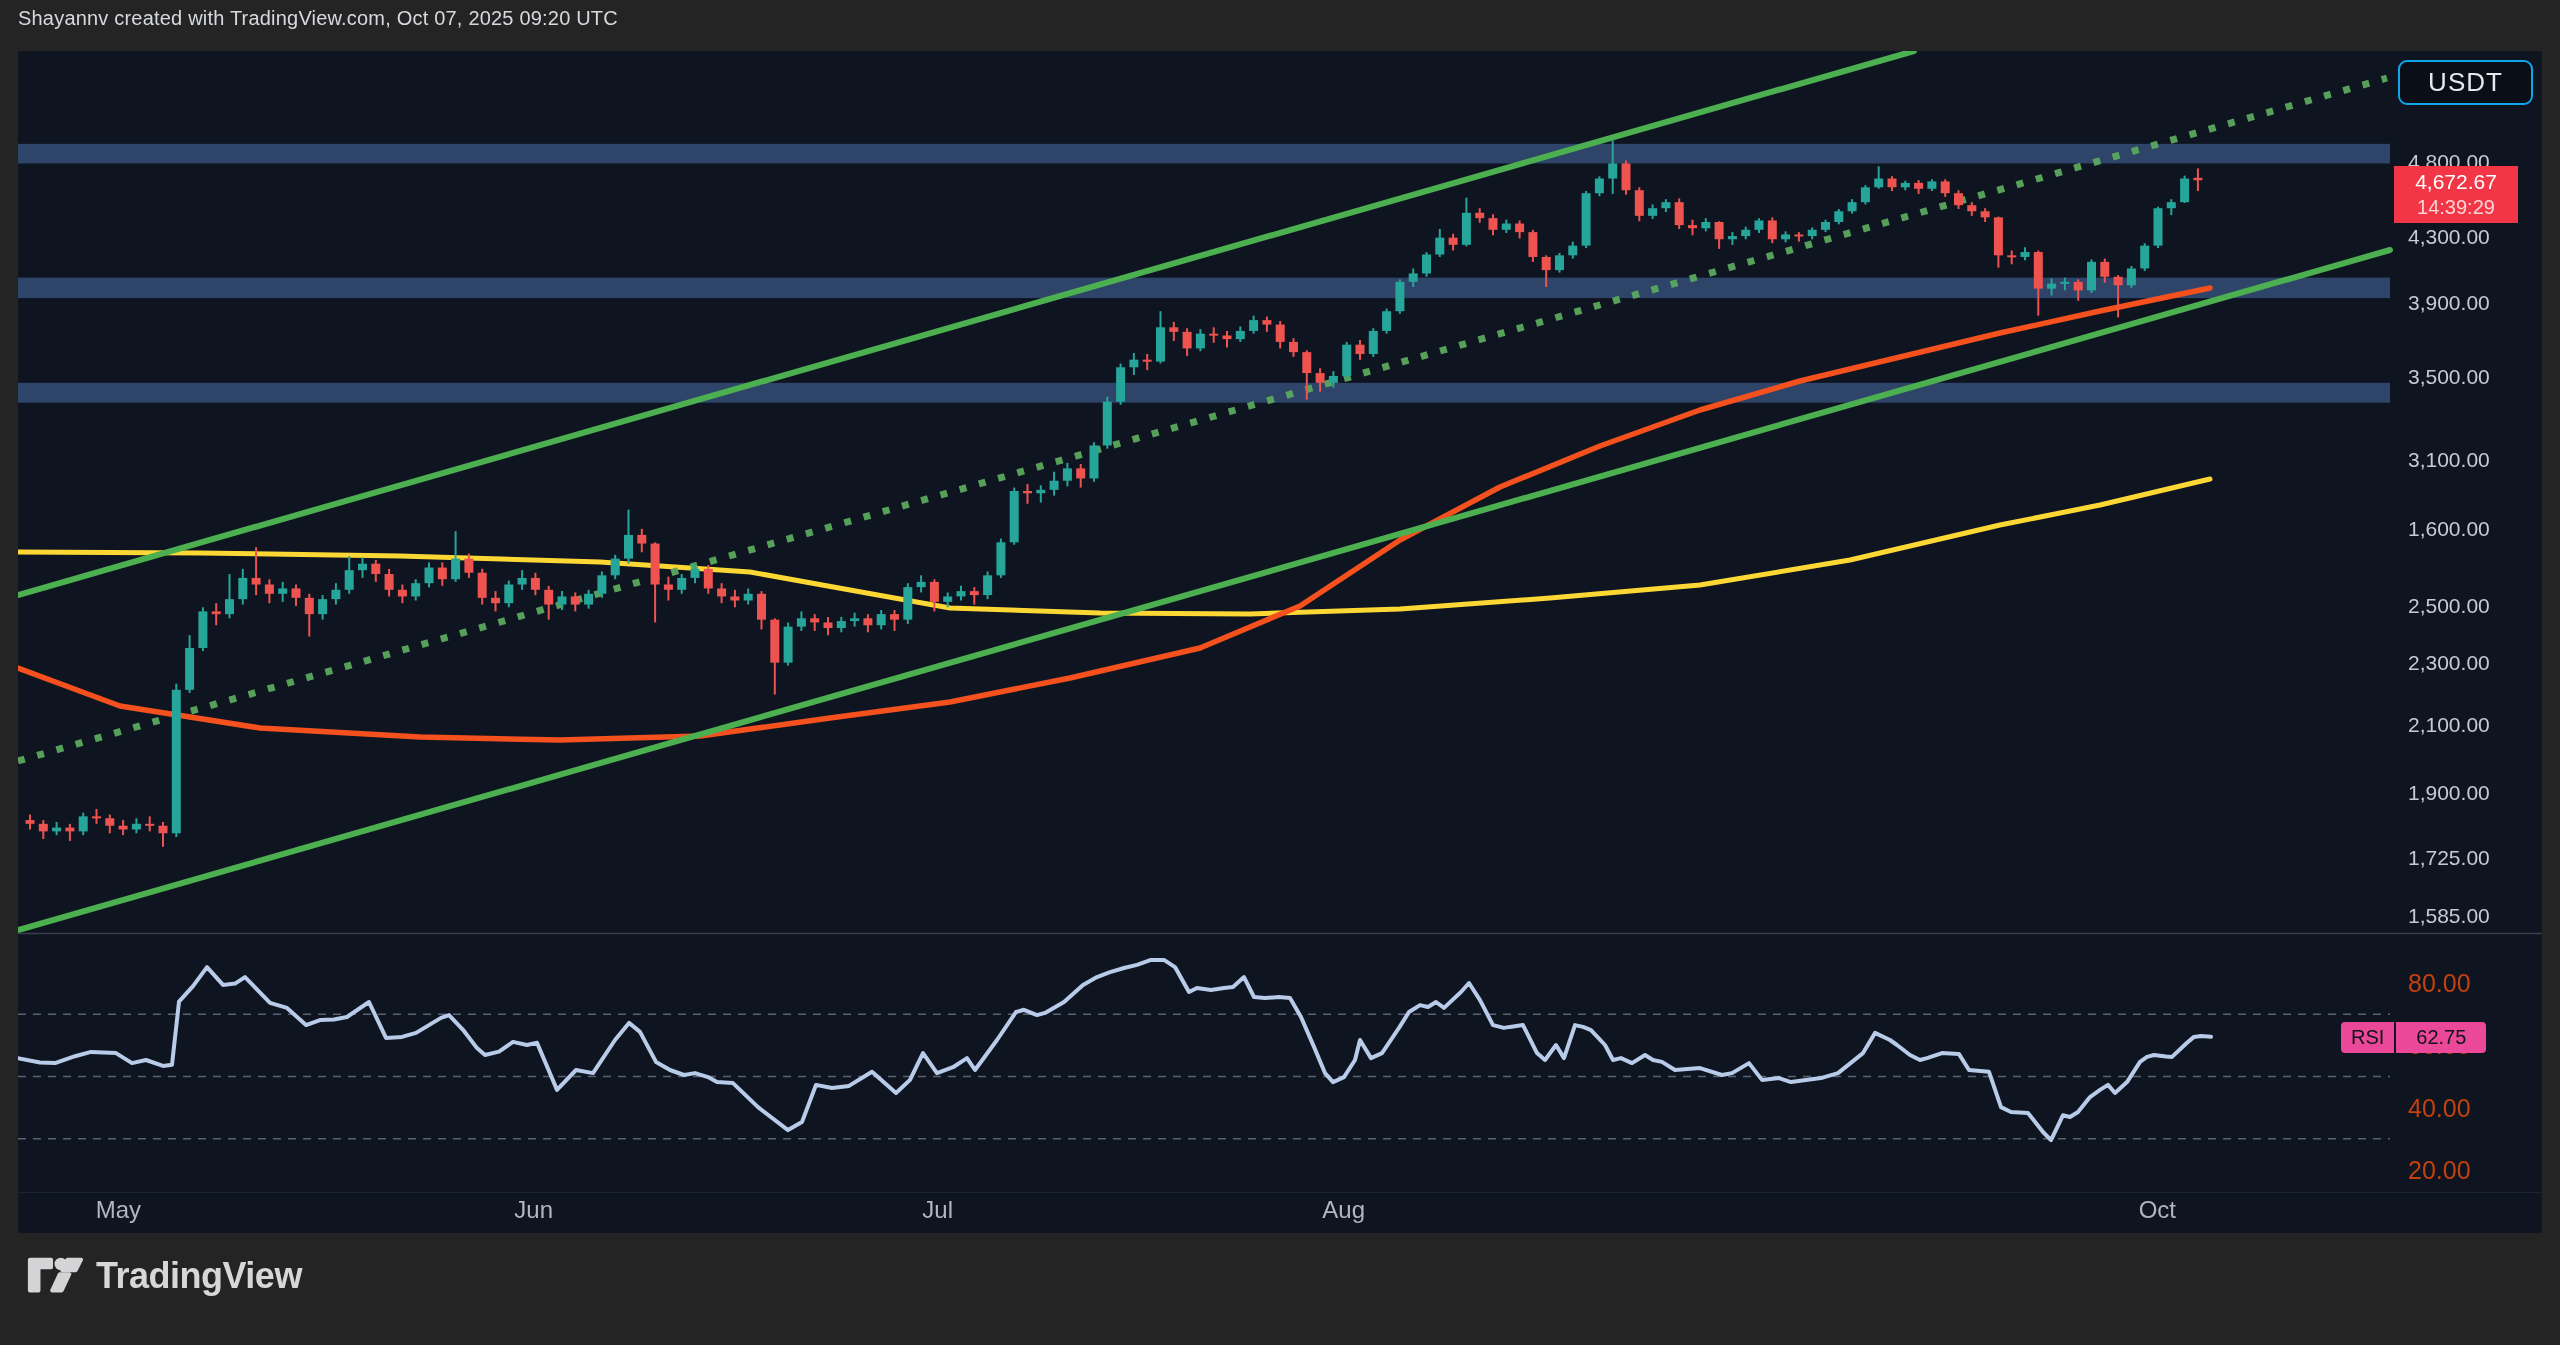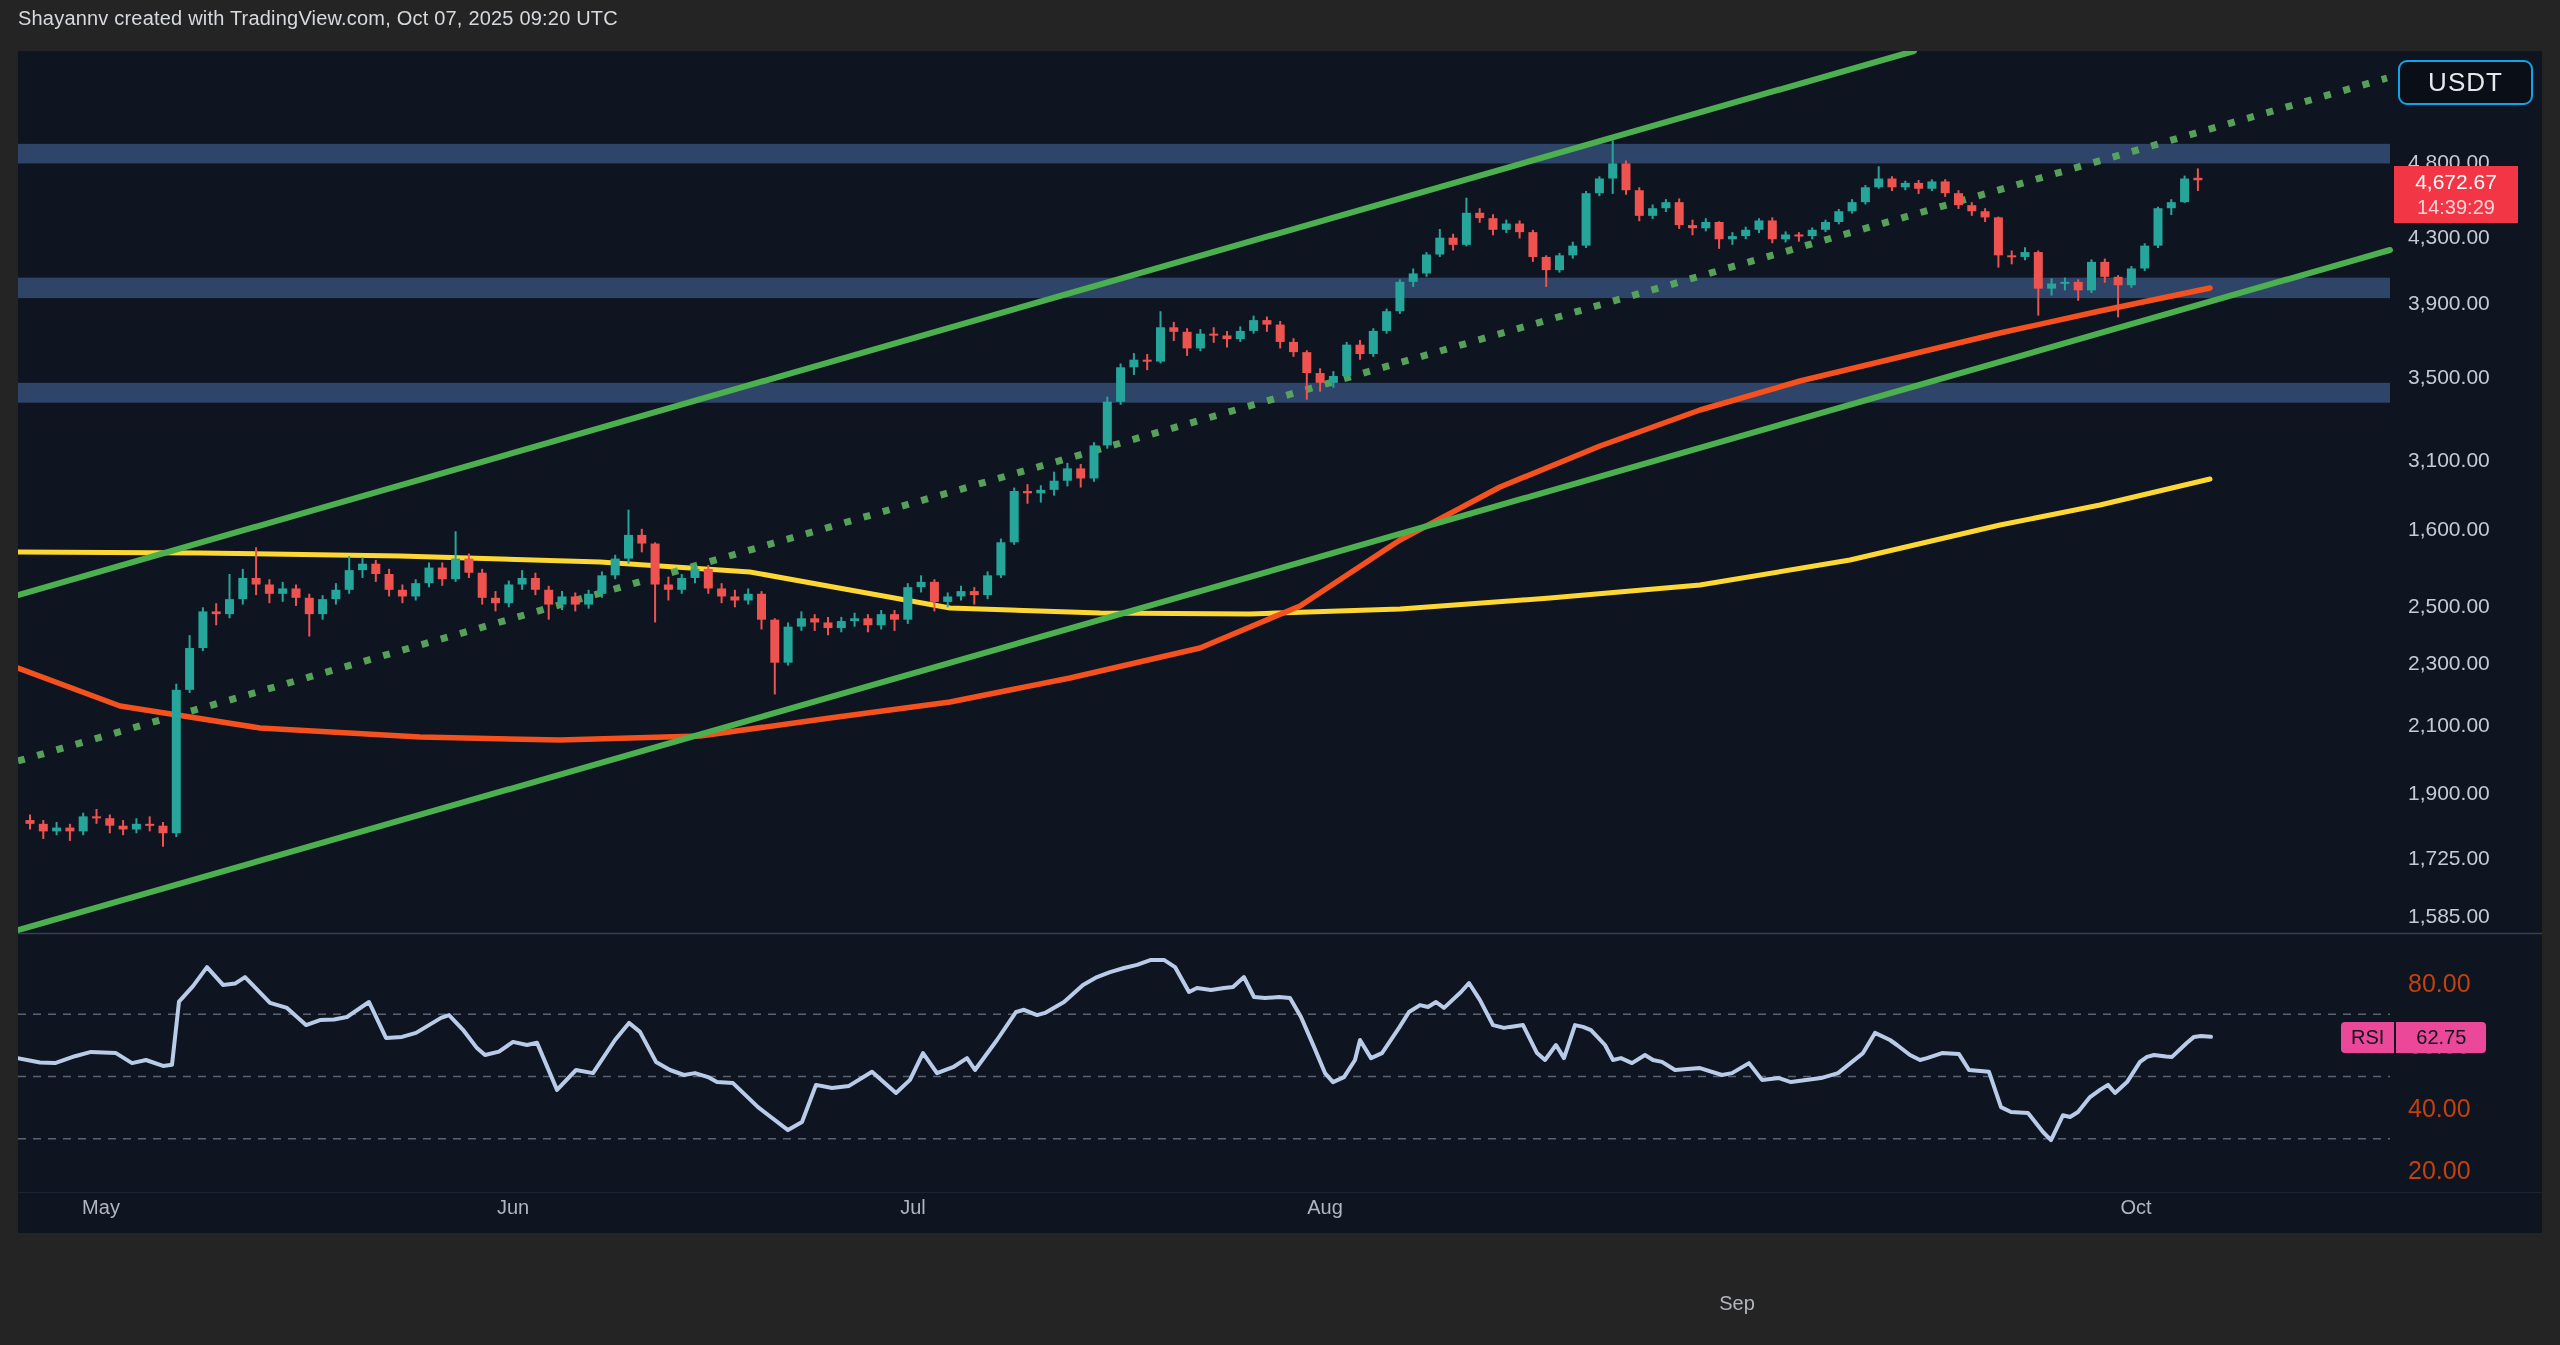--- a/index.html
+++ b/index.html
@@ -6,22 +6,22 @@
   .stage{position:relative;width:2560px;height:1345px;background:#242424;overflow:hidden;
          font-family:"Liberation Sans",sans-serif;}
   .header{position:absolute;left:0;top:0;width:2560px;height:51px;background:#242424;}
   .header span{position:absolute;left:18px;top:7px;font-size:20px;color:#d6d9de;letter-spacing:.2px;}
   .chart{position:absolute;left:18px;top:51px;width:2524px;height:1182px;background:#0e1420;}
   .chart svg{position:absolute;left:0;top:0;}
   .tick{position:absolute;left:2390px;width:130px;height:22px;line-height:22px;
         font-size:21px;color:#c6cad4;white-space:nowrap;}
   .rtick{position:absolute;left:2390px;width:130px;height:22px;line-height:22px;
         font-size:25px;color:#c2410c;white-space:nowrap;}
-  .month{position:absolute;top:1145px;width:80px;margin-left:-40px;text-align:center;
-        font-size:20px;color:#b2b5be;}
+  .month{position:absolute;top:1145px;width:80px;margin-left:-40px;text-align:right;
+        font-size:24px;color:#b2b5be;}
   .symbol-box{position:absolute;left:2380px;top:9px;width:135px;height:45px;
         background:rgba(10,14,22,.9);border:2px solid #0ea5e9;border-radius:9px;
         display:flex;align-items:center;justify-content:center;
         font-size:26px;color:#e6e8ec;letter-spacing:1px;box-sizing:border-box;}
   .price-badge{position:absolute;left:2376px;top:115px;width:124px;height:57px;
         background:#f23645;border-radius:0;text-align:center;padding-top:3px;box-sizing:border-box;}
   .price-badge .pv{font-size:21px;color:#ffffff;line-height:26px;}
   .price-badge .cd{font-size:20px;color:rgba(255,255,255,.78);line-height:24px;}
   .rsi-badge{position:absolute;left:2323px;top:971px;height:31px;display:flex;gap:2px;}
   .rsi-badge .seg{background:#ec4899;color:#0e131c;font-size:20px;line-height:31px;
@@ -430,14 +430,27 @@
       <div class="pv">4,672.67</div>
       <div class="cd">14:39:29</div>
     </div>
 
     <div class="rsi-badge">
       <span class="seg l">RSI</span>
       <span class="seg r">62.75</span>
     </div>
   </div>
 
+  <div class="footer">
+    <div class="brand">
+      <svg width="58" height="44" viewBox="0 0 60 44">
+        <g fill="#d4d4d7">
+          <path d="M1 3 h26 a2 2 0 0 1 2 2 v8 a2 2 0 0 1 -2 2 h-11 v22 a2 2 0 0 1 -2 2 h-9 a2 2 0 0 1 -2 -2 v-32 a2 2 0 0 1 2 -2 z"></path>
+          <circle cx="37" cy="9.5" r="6.5"></circle>
+          <path d="M33 18 h13 a2 2 0 0 1 1.8 2.8 l-8 17 a2 2 0 0 1 -1.8 1.2 h-10 a2 2 0 0 1 -1.8 -2.8 l8 -17 a2 2 0 0 1 1.8 -1.2 z"></path>
+          <path d="M44 3 h14 a2 2 0 0 1 1.8 2.9 l-5.5 11 a2 2 0 0 1 -1.8 1.1 h-14 a2 2 0 0 1 -1.8 -2.9 l5.5 -11 a2 2 0 0 1 1.8 -1.1 z"></path>
+        </g>
+      </svg>
+      <span class="txt">TradingView</span>
+    </div>
+  </div>
 
 </div>
 
 </body></html>

